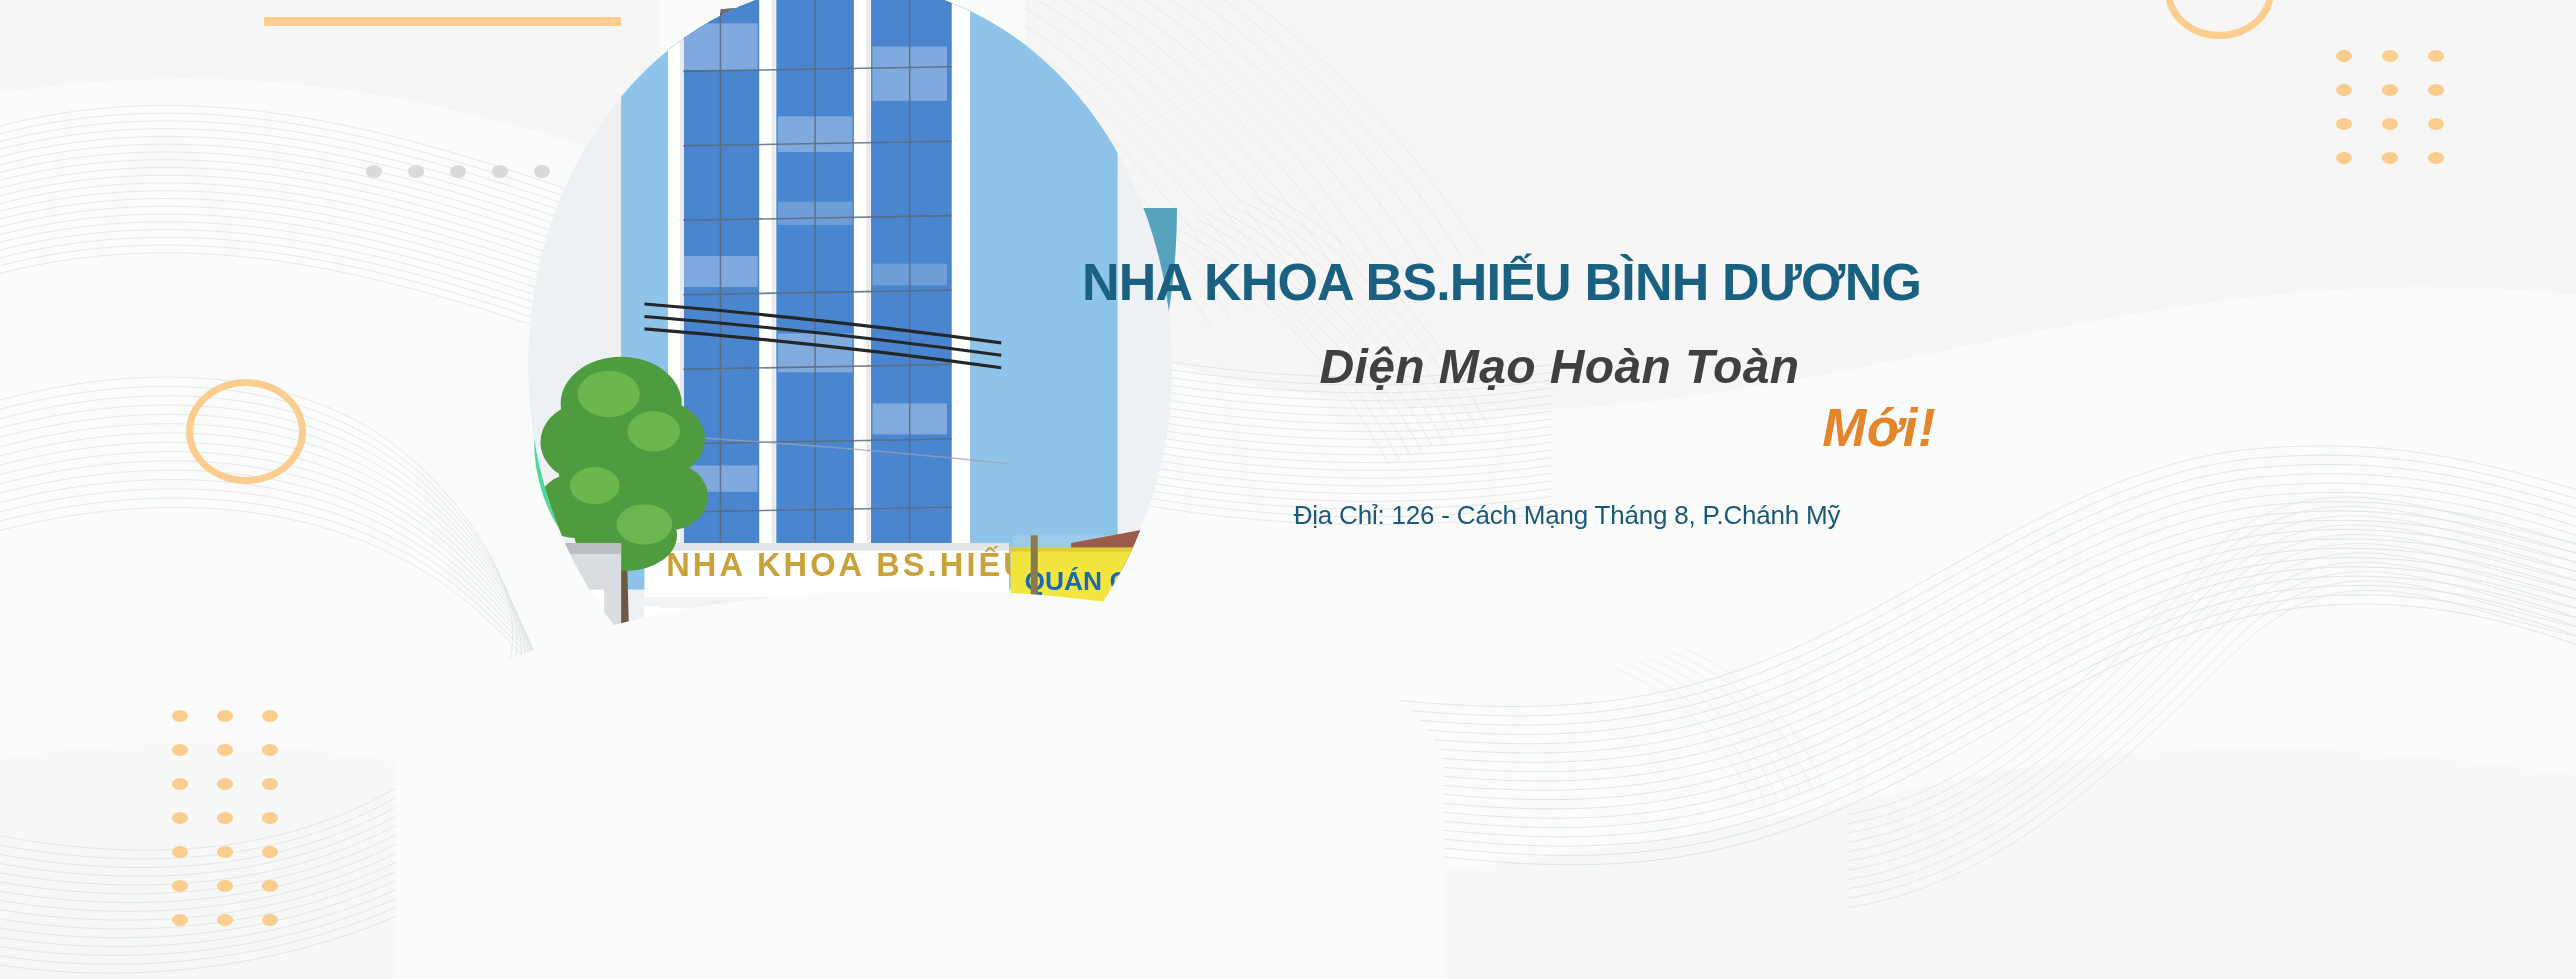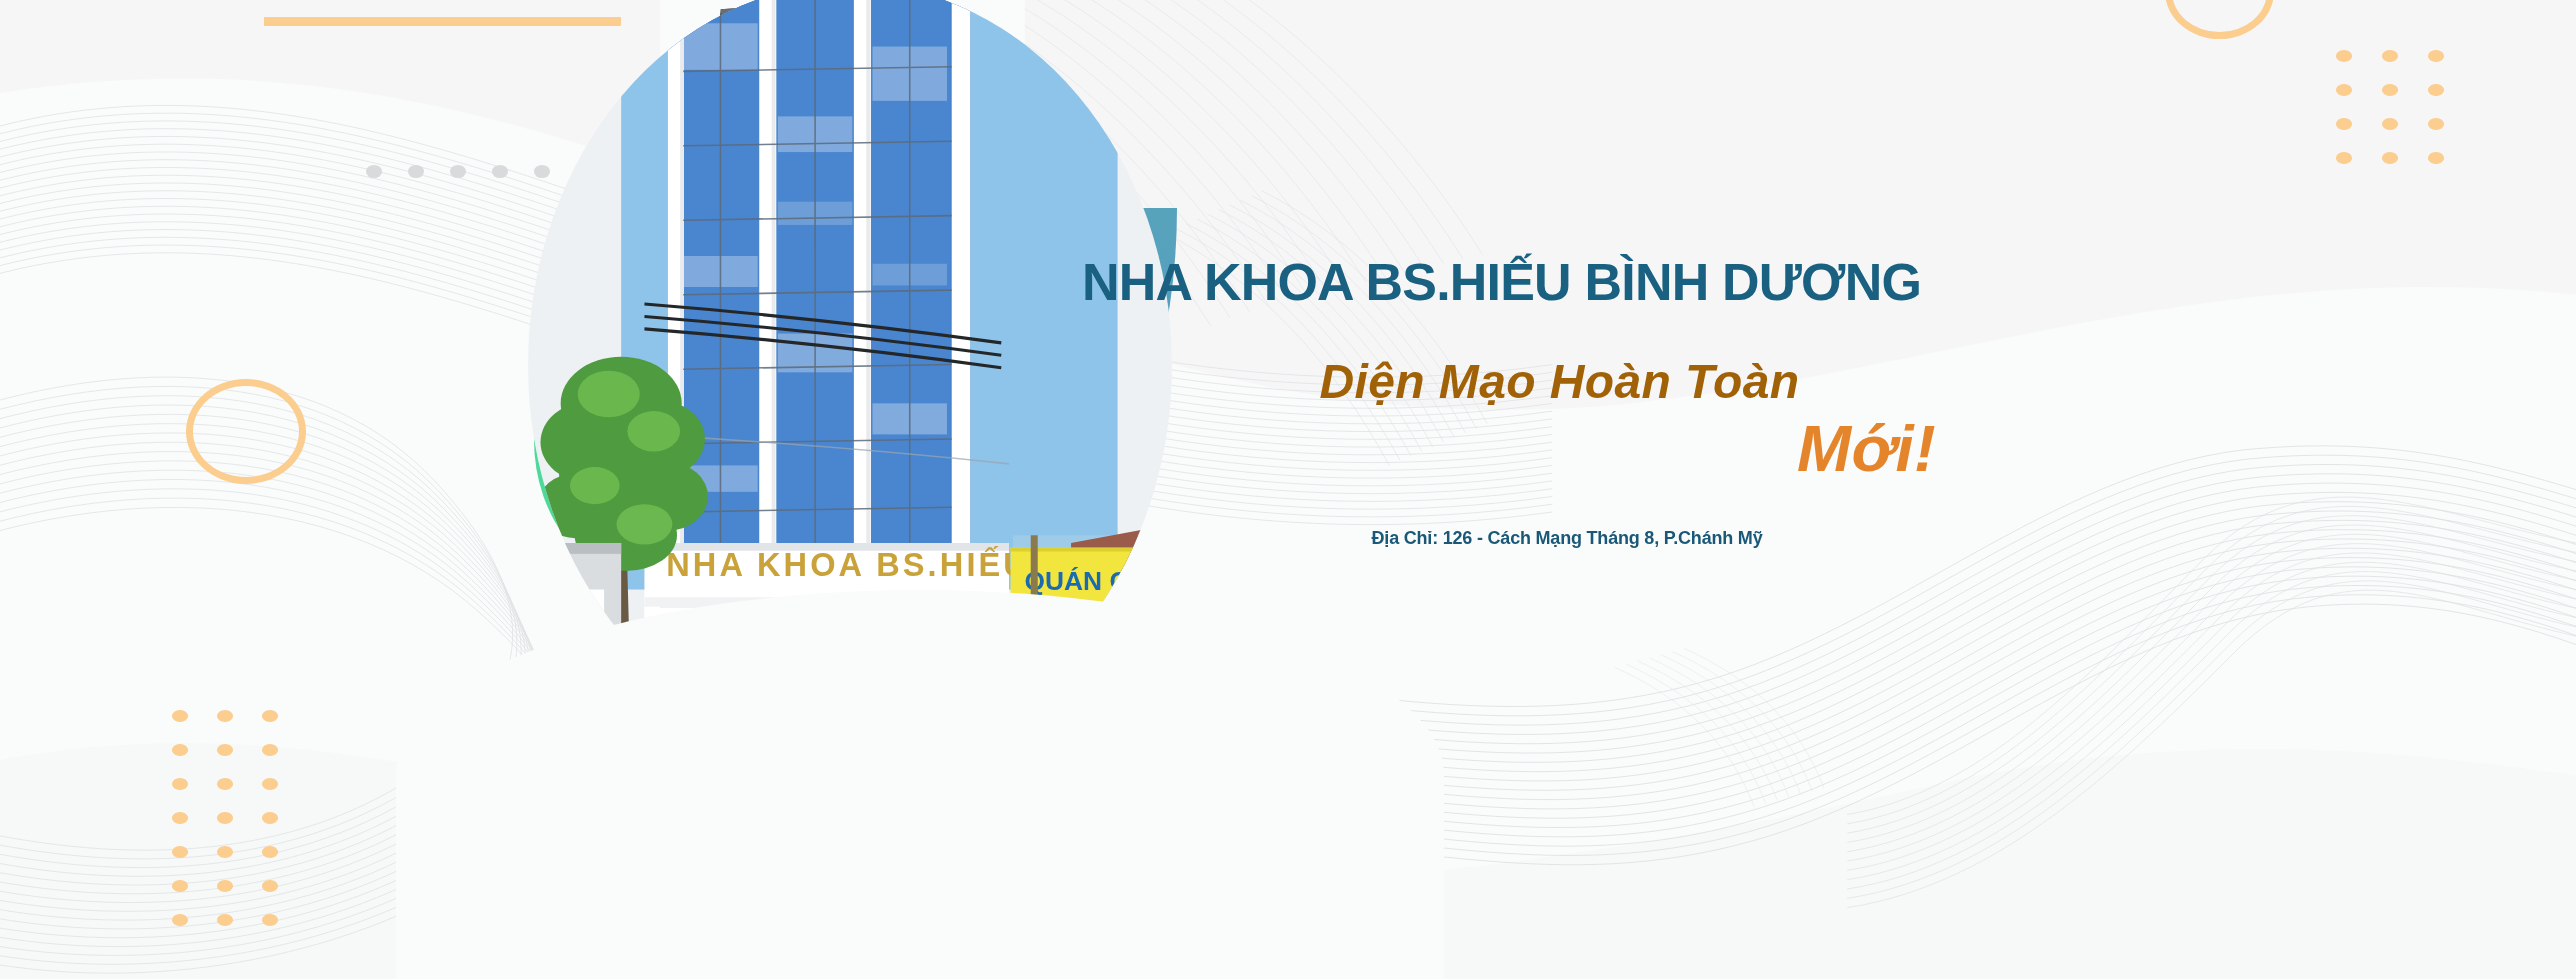--- a/index.html
+++ b/index.html
@@ -69,32 +69,32 @@
 
   
   .text-block{position:absolute;left:1082px;top:256px;width:1009px;}
   .title{
     font-size:51px;font-weight:bold;color:#1a6181;
     letter-spacing:-0.8px;line-height:1.05;white-space:nowrap;
     font-family:"Liberation Sans", sans-serif;
     transform:scaleX(1.02);transform-origin:left center;
   }
   .sub1{
-    margin-top:46px;font-size:48px;font-weight:bold;font-style:italic;
-    color:#a16207;text-align:center;line-height:1.1;
+    margin-top:31px;font-size:48px;font-weight:bold;font-style:italic;
+    color:#404040;text-align:center;line-height:1.1;
     letter-spacing:0.4px;padding-right:54px;
   }
   .sub2{
-    margin-top:6.2px;font-size:65px;font-weight:bold;font-style:italic;
+    margin-top:6.2px;font-size:53px;font-weight:bold;font-style:italic;
     color:#e5852b;text-align:right;line-height:1.05;
     padding-right:155px;letter-spacing:0.4px;
   }
   .addr{
     margin-top:42px;color:#1a5878;text-align:center;
-    font-size:18px;font-weight:bold;line-height:1.45;padding-right:39px;
+    font-size:26px;font-weight:normal;line-height:1.45;padding-right:39px;
     letter-spacing:-0.2px;
   }
   .addr .l1{display:block;}
   .addr .l2{display:block;}
 </style>
 </head>
 <body>
 
 <div class="banner">
 

